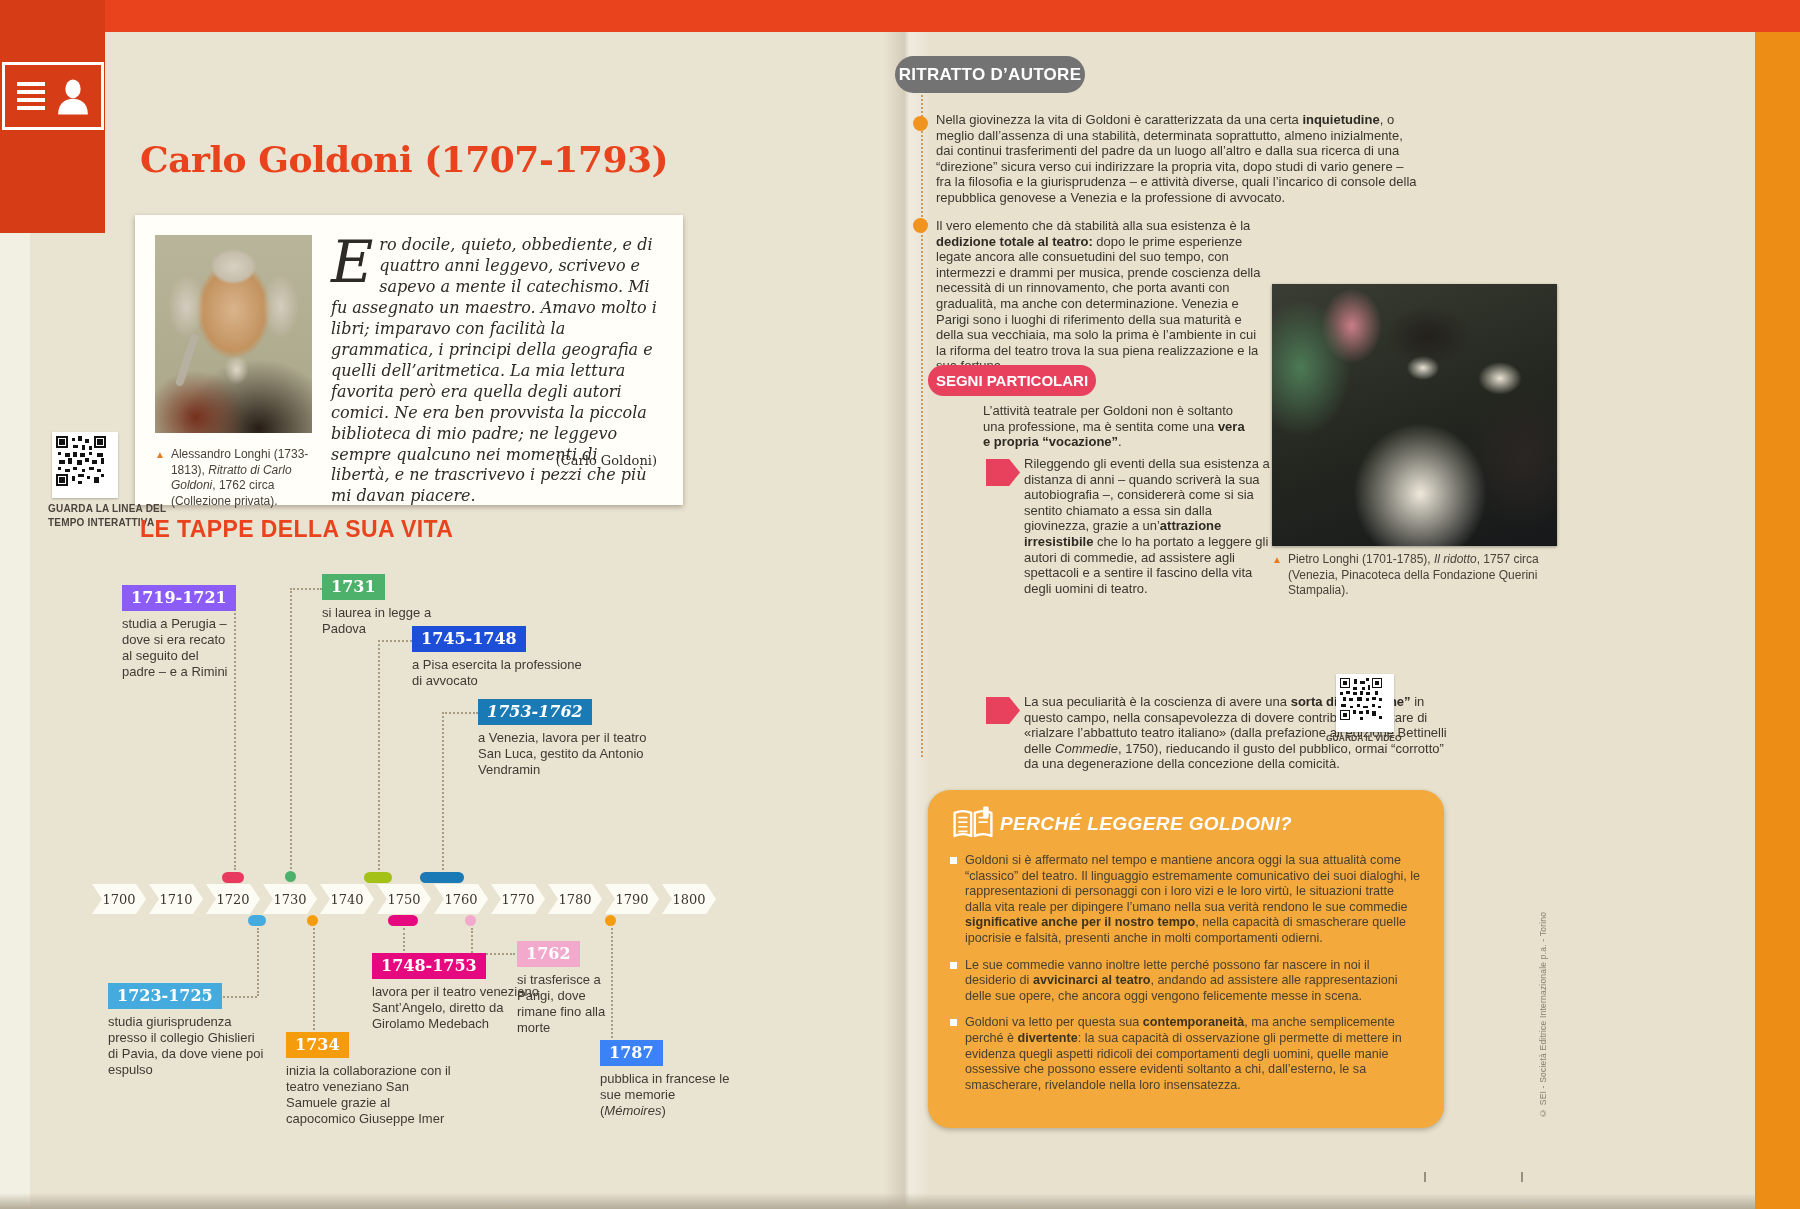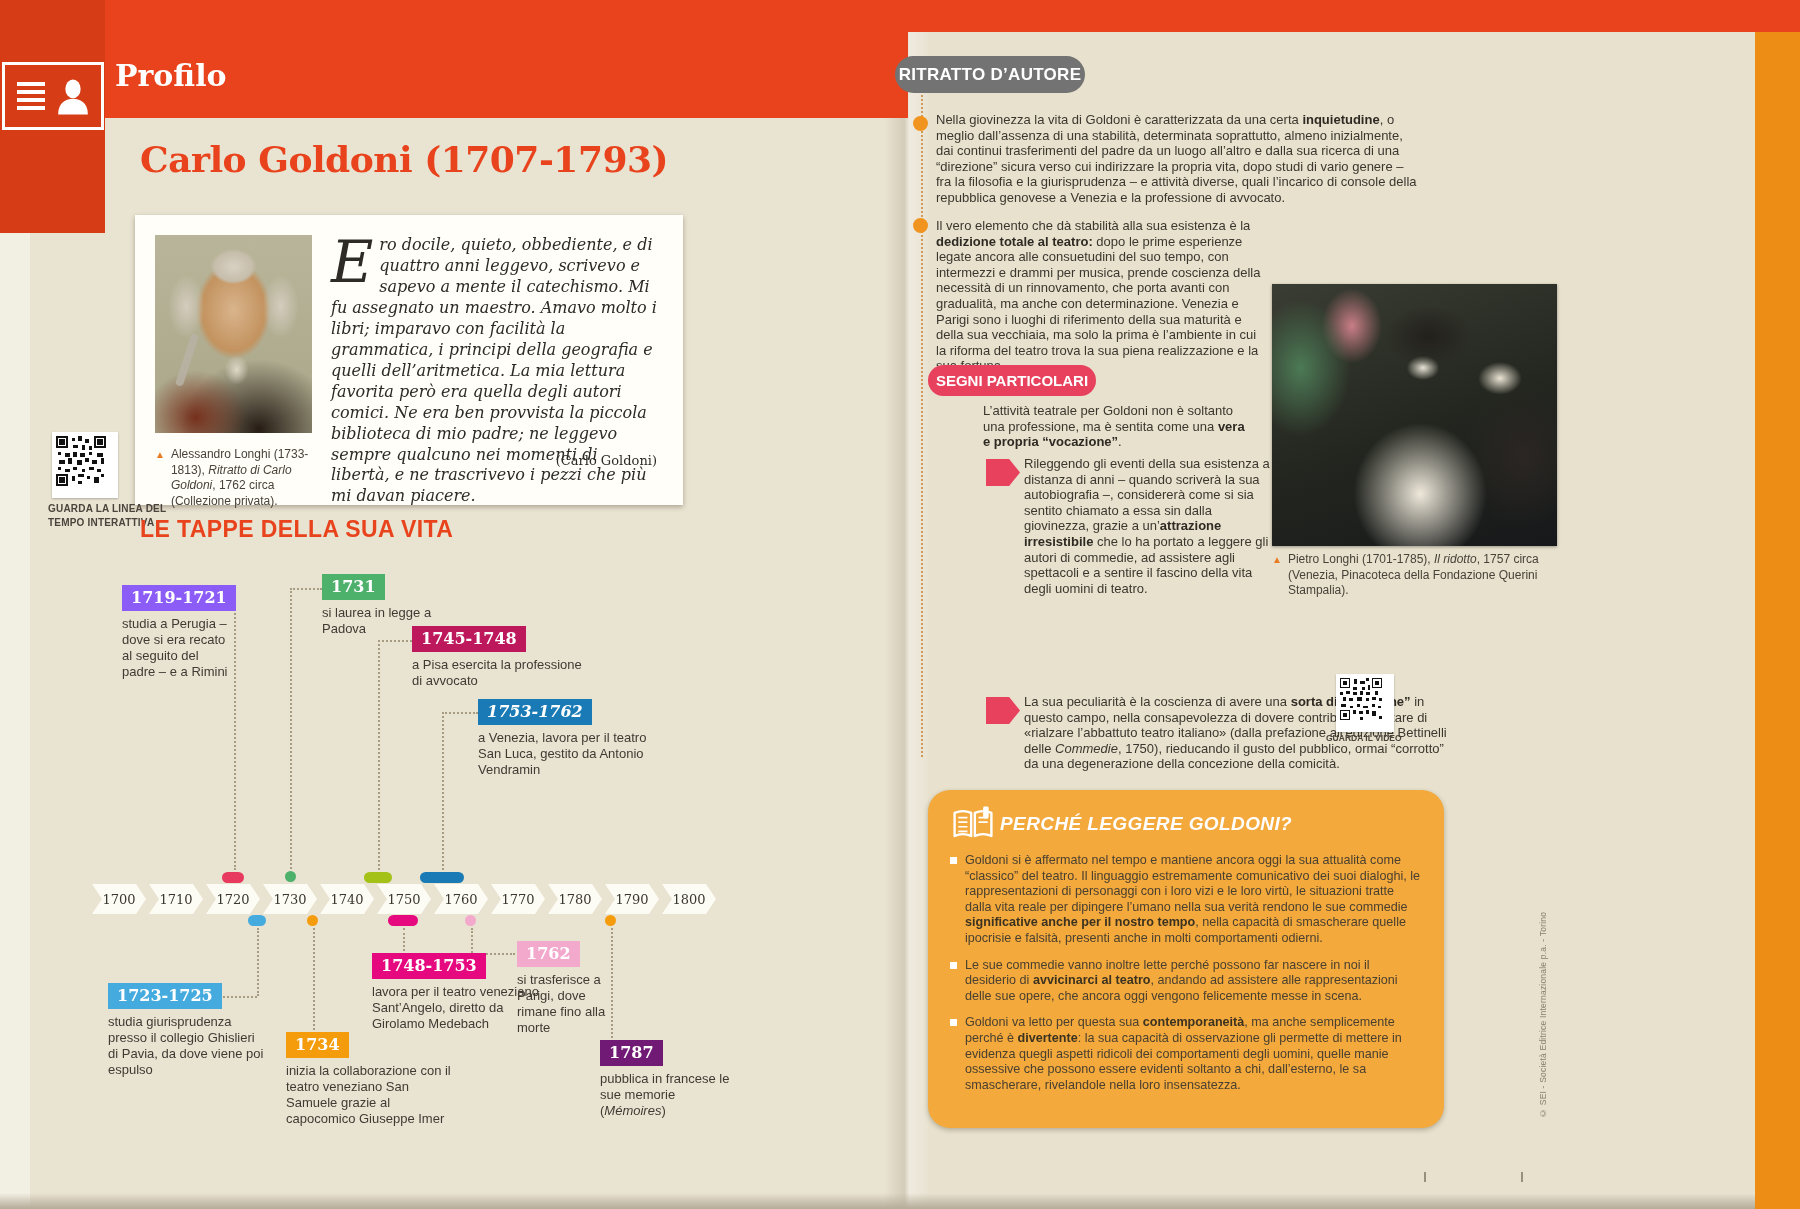--- a/index.html
+++ b/index.html
@@ -117,23 +117,20 @@
 <div class="canvas">
 
   <div class="strip-right"></div>
   <div class="strip-top"></div>
   <div class="page-right-tint"></div>
   <div class="red-block"></div>
   <div class="left-margin"></div>
   <div class="spine"></div>
   <div class="bottom-edge"></div>
 
-  <div class="banner">
-    <span class="kicker">Profilo</span>
-  </div>
   <div class="icon-box">
     <span class="burger">
         <i></i>
         <i></i>
         <i></i>
         <i></i>
       </span>
     <svg width="34" height="38" viewBox="0 0 24 26">
       <ellipse cx="12" cy="8" rx="5.4" ry="6.6" fill="#fff"></ellipse>
       <path d="M1.5 26 C1.5 17.5 7.5 15 12 15 C16.5 15 22.5 17.5 22.5 26 Z" fill="#fff"></path>
@@ -243,21 +240,21 @@
 
   <div class="ev" style="left:122px;top:585px;width:108px;">
     <span class="ev-badge" style="background: #8b5cf6;">1719-1721</span>
     <div class="ev-text">studia a Perugia – dove si era recato al seguito del padre – e a Rimini</div>
   </div>
   <div class="ev" style="left:322px;top:574px;width:150px;">
     <span class="ev-badge" style="background: rgb(77, 176, 107);">1731</span>
     <div class="ev-text">si laurea in legge a Padova</div>
   </div>
   <div class="ev" style="left:412px;top:626px;width:175px;">
-    <span class="ev-badge" style="background: #be185d;">1745-1748</span>
+    <span class="ev-badge" style="background: #1d4ed8;">1745-1748</span>
     <div class="ev-text">a Pisa esercita la professione di avvocato</div>
   </div>
   <div class="ev" style="left:478px;top:699px;width:185px;">
     <span class="ev-badge" style="background: rgb(26, 122, 181); font-style: italic;">1753-1762</span>
     <div class="ev-text">a Venezia, lavora per il teatro San Luca, gestito da Antonio Vendramin</div>
   </div>
   <div class="ev" style="left:108px;top:983px;width:160px;">
     <span class="ev-badge" style="background: rgb(69, 170, 221);">1723-1725</span>
     <div class="ev-text">studia giurisprudenza presso il collegio Ghislieri di Pavia, da dove viene poi espulso</div>
   </div>
@@ -267,21 +264,21 @@
   </div>
   <div class="ev" style="left:372px;top:953px;width:172px;">
     <span class="ev-badge" style="background: rgb(229, 8, 126);">1748-1753</span>
     <div class="ev-text">lavora per il teatro veneziano Sant’Angelo, diretto da Girolamo Medebach</div>
   </div>
   <div class="ev" style="left:517px;top:941px;width:105px;">
     <span class="ev-badge" style="background: rgb(242, 169, 204);">1762</span>
     <div class="ev-text">si trasferisce a Parigi, dove rimane fino alla morte</div>
   </div>
   <div class="ev" style="left:600px;top:1040px;width:130px;">
-    <span class="ev-badge" style="background: #701a75;">1787</span>
+    <span class="ev-badge" style="background: #3b82f6;">1787</span>
     <div class="ev-text">pubblica in francese le sue memorie (<i>Mémoires</i>)</div>
   </div>
 
   <div class="pill ritratto-badge" style="background: #737373;">RITRATTO D’AUTORE</div>
   <i class="vdot" style="left:921px;top:95px;height:662px;"></i>
   <span class="odot" style="left:913px;top:116px;"></span>
   <span class="odot" style="left:913px;top:218px;"></span>
 
   <div class="para" style="left:936px;top:112px;width:484px;">Nella giovinezza la vita di Goldoni è caratterizzata da una certa <b>inquietudine</b>, o meglio dall’assenza di una stabilità, determinata soprattutto, almeno inizialmente, dai continui trasferimenti del padre da un luogo all’altro e dalla sua ricerca di una “direzione” sicura verso cui indirizzare la propria vita, dopo studi di vario genere – fra la filosofia e la giurisprudenza – e attività diverse, quali l’incarico di console della repubblica genovese a Venezia e la professione di avvocato.</div>
   <div class="para" style="left:936px;top:218px;width:484px;">

